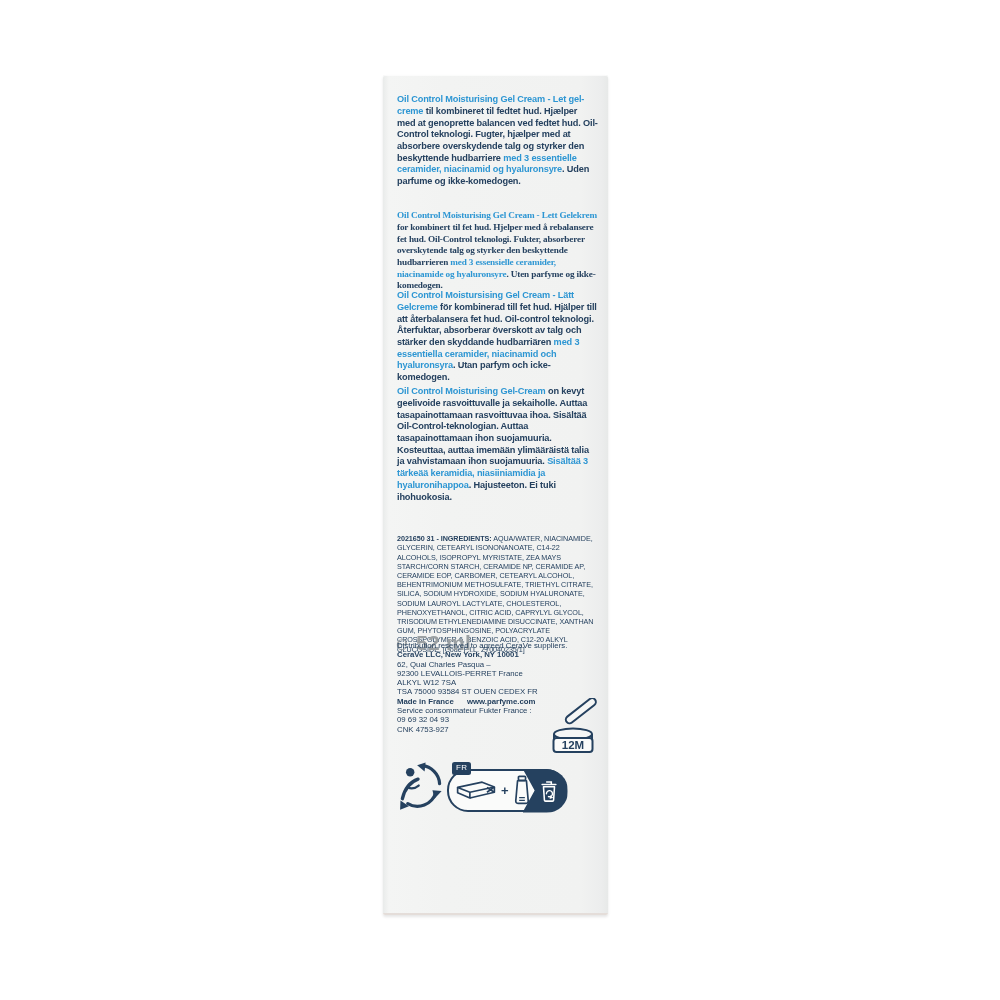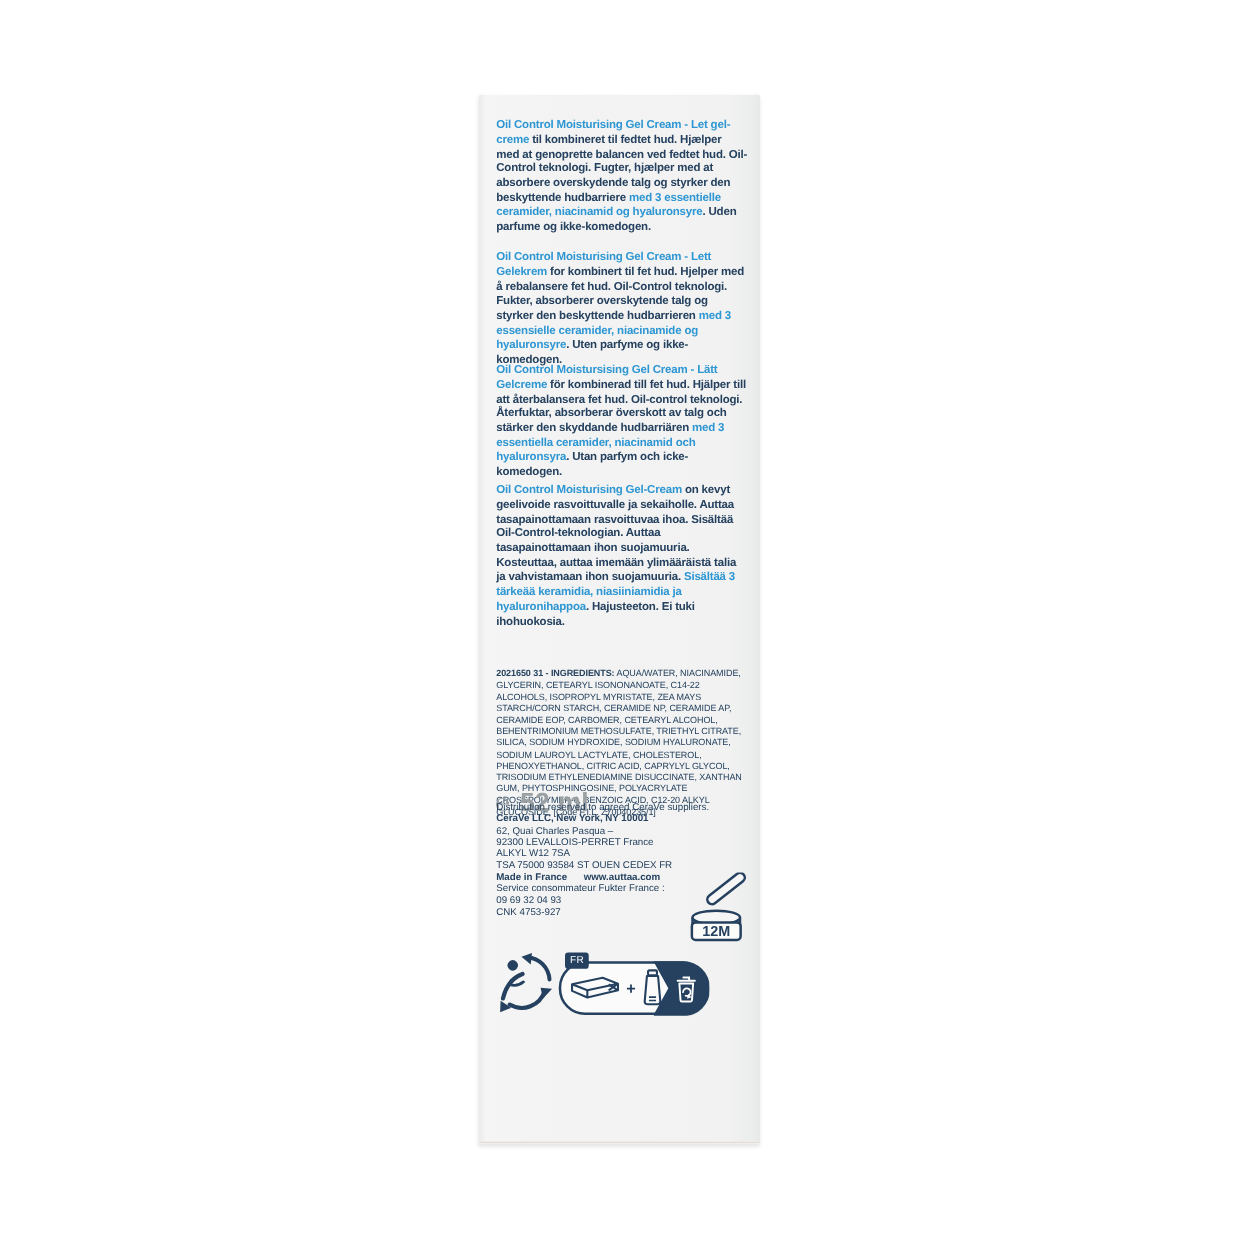--- a/index.html
+++ b/index.html
@@ -27,21 +27,21 @@
     box-shadow:0 2px 3px rgba(0,0,0,0.10), inset 0 1px 0 rgba(255,255,255,0.7);
   }
 
   .para{
     position:absolute;left:14px;width:201px;
     font-size:9.2px;line-height:11.7px;font-weight:bold;
     letter-spacing:-0.15px;color:var(--navy);
   }
   .para .hl{color:var(--blue);}
   .para-1{top:10px;}
-  .para-2{top:116px;}
+  .para-2{top:126px;font-family:Liberation Serif, serif;}
   .para-3{top:206px;}
   .para-4{top:302px;}
 
   .ingredients{
     position:absolute;left:14px;top:452px;width:203px;
     font-size:7.2px;line-height:9.2px;letter-spacing:-0.05px;
     color:var(--navy);font-weight:400;
   }
   .ingredients .ing-prefix{font-weight:bold;}
 
@@ -136,21 +136,21 @@
 
     <div class="address">
       <div class="addr-line">Distribution reserved to agreed CeraVe suppliers.</div>
       <div class="addr-line addr-bold">CeraVe LLC, New York, NY 10001</div>
       <div class="addr-line">62, Quai Charles Pasqua –</div>
       <div class="addr-line">92300 LEVALLOIS-PERRET France</div>
       <div class="addr-line">ALKYL W12 7SA</div>
       <div class="addr-line addr-underline">TSA 75000 93584 ST OUEN CEDEX FR</div>
       <div class="addr-line addr-bold made-row">
         <span>Made in France</span>
-        <span>www.auttaa.com</span>
+        <span>www.parfyme.com</span>
       </div>
       <div class="addr-line">Service consommateur Fukter France :</div>
       <div class="addr-line">09 69 32 04 93</div>
       <div class="addr-line">CNK 4753-927</div>
     </div>
 
     <svg class="pao" viewBox="0 0 56 60">
       <g transform="rotate(-38 34 13)">
         <rect x="16" y="9" width="36" height="7.5" rx="3.75" fill="#f5f6f5" stroke="#25415f" stroke-width="2"></rect>
       </g>

